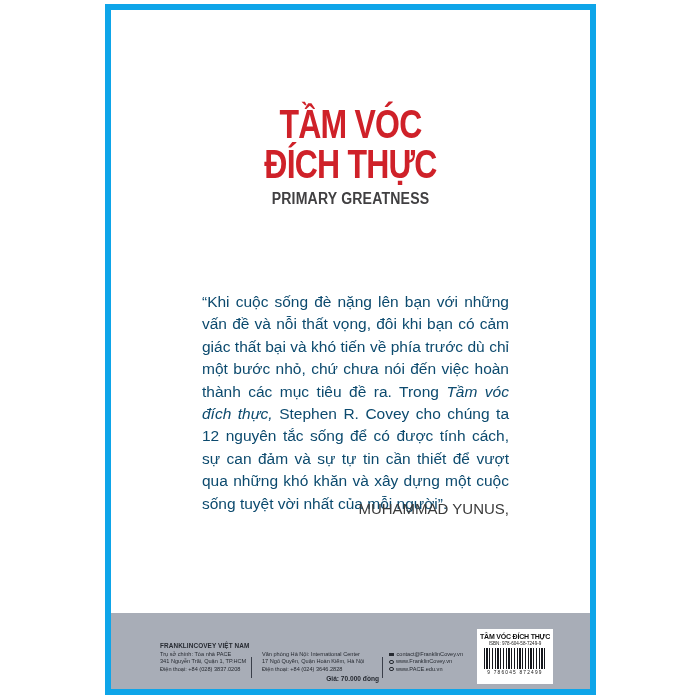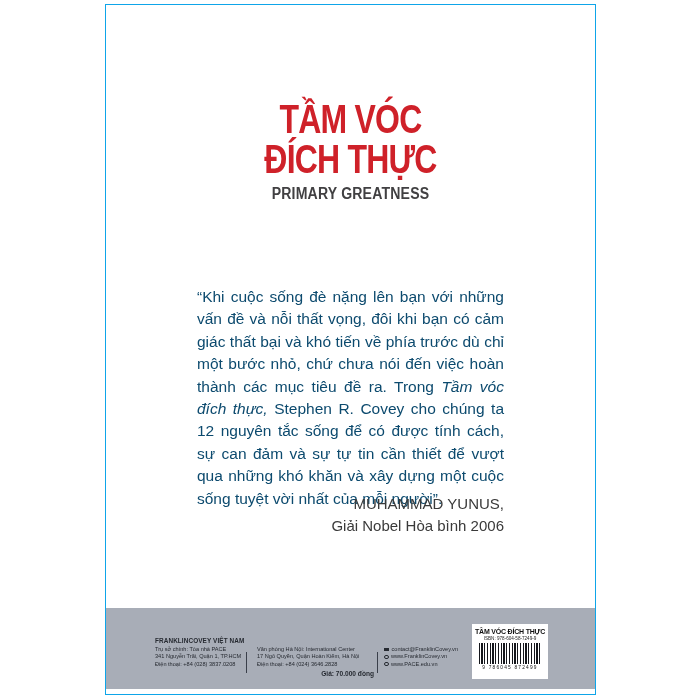--- a/index.html
+++ b/index.html
@@ -3,21 +3,21 @@
 <meta charset="utf-8">
 <style>
   html,body{margin:0;padding:0;}
   body{
     width:700px;height:700px;position:relative;background:#ffffff;
     font-family:"Liberation Sans","DejaVu Sans",sans-serif;
     -webkit-font-smoothing:antialiased;
   }
   .cover{
     position:absolute;left:105px;top:4px;width:491px;height:691px;
-    background:#ffffff;border:1px solid #0ea5e9;box-sizing:border-box;overflow:hidden;
+    background:#ffffff;border:6px solid #0ea5e9;box-sizing:border-box;overflow:hidden;
   }
   
   .title-block{position:absolute;top:94px;left:0;right:0;text-align:center;}
   .title-line{
     display:block;font-weight:bold;font-size:41px;line-height:40px;
     color:#cf2129;letter-spacing:-1px;transform:scaleX(0.78);transform-origin:50% 50%;
     white-space:nowrap;
   }
   .subtitle{
     display:block;margin-top:6px;font-weight:bold;font-size:16px;line-height:18px;
@@ -78,21 +78,20 @@
   <div class="title-block">
     <span class="title-line">TẦM VÓC</span>
     <span class="title-line">ĐÍCH THỰC</span>
     <span class="subtitle">PRIMARY GREATNESS</span>
   </div>
 
   <div class="quote"><span>“Khi cuộc sống đè nặng lên bạn với những vấn đề và nỗi thất vọng, đôi khi bạn có cảm giác thất bại và khó tiến về phía trước dù chỉ một bước nhỏ, chứ chưa nói đến việc hoàn thành các mục tiêu đề ra. Trong </span><span class="italic">Tầm vóc đích thực,</span><span> Stephen R. Covey cho chúng ta 12 nguyên tắc sống để có được tính cách, sự can đảm và sự tự tin cần thiết để vượt qua những khó khăn và xây dựng một cuộc sống tuyệt vời nhất của mỗi người”.</span></div>
 
   <div class="attribution">
     <div>MUHAMMAD YUNUS,</div>
-    <div>Giải Nobel Hòa bình 2006</div>
   </div>
 
   <div class="footer-bar">
 
     <div class="fcol col-left">
       <div class="company">FRANKLINCOVEY VIỆT NAM</div>
       <div class="addr-line">Trụ sở chính: Tòa nhà PACE</div>
       <div class="addr-line">341 Nguyễn Trãi, Quận 1, TP.HCM</div>
       <div class="addr-line">Điện thoại: +84 (028) 3837.0208</div>
     </div>

